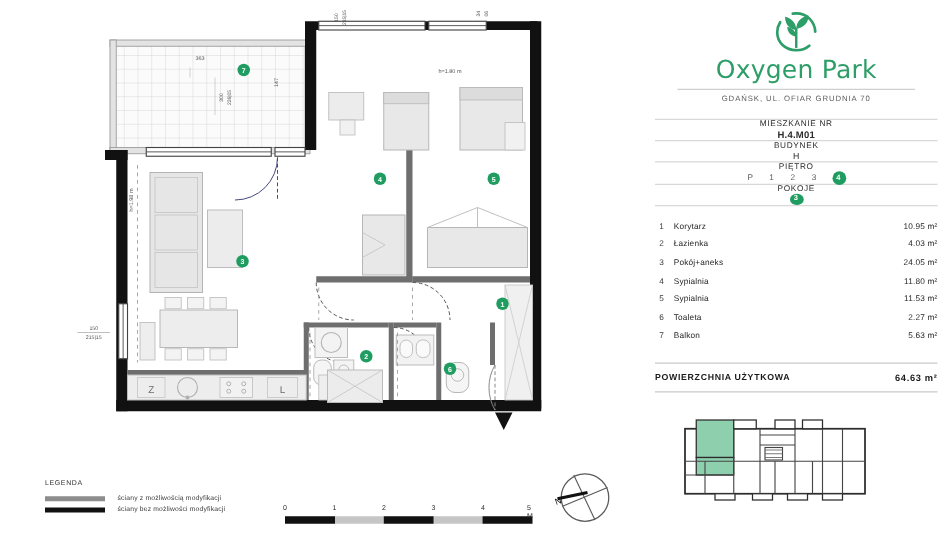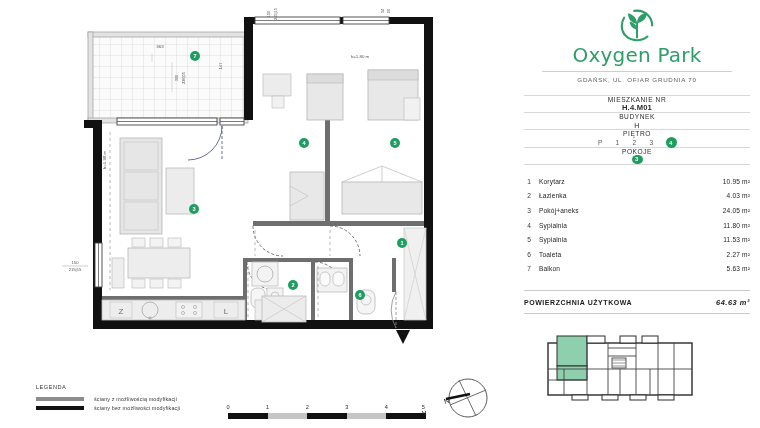--- a/index.html
+++ b/index.html
@@ -55,21 +55,21 @@
   .room-no { width: 15px; text-align: right; padding-right: 8px; color:#3a3a3a; }
   .room-name { flex: 1; letter-spacing: .15px; }
   .room-area { text-align: right; letter-spacing: .15px; }
 
   .area-total {
     margin-top: 14px; border-top: 1px solid #c9c9c9; border-bottom: 1px solid #c9c9c9;
     height: 24px; display:flex; align-items:center;
     font-size: 7px; letter-spacing: .55px; color:#1a1a1a;
   }
   .area-total .lbl { flex:1; font-weight: bold; }
-  .area-total .val { font-weight: bold; font-size: 7.4px; font-style: italic; }
+  .area-total .val { font-weight: bold; font-size: 7.4px; }
 
   .keyplan { margin-top: 20px; position: relative; width: 148px; height: 68px; margin-left: 22px; }
 
   
   .plan { position: absolute; left: 0; top: 0; width: 524px; height: 428px; }
 
   
   .legend { position: absolute; left: 36px; top: 384px; }
   .legend-title { font-size: 5.6px; color: #333; letter-spacing: .5px; margin-bottom: 4px; }
   .legend-row { display:flex; align-items:center; height: 9px; }

